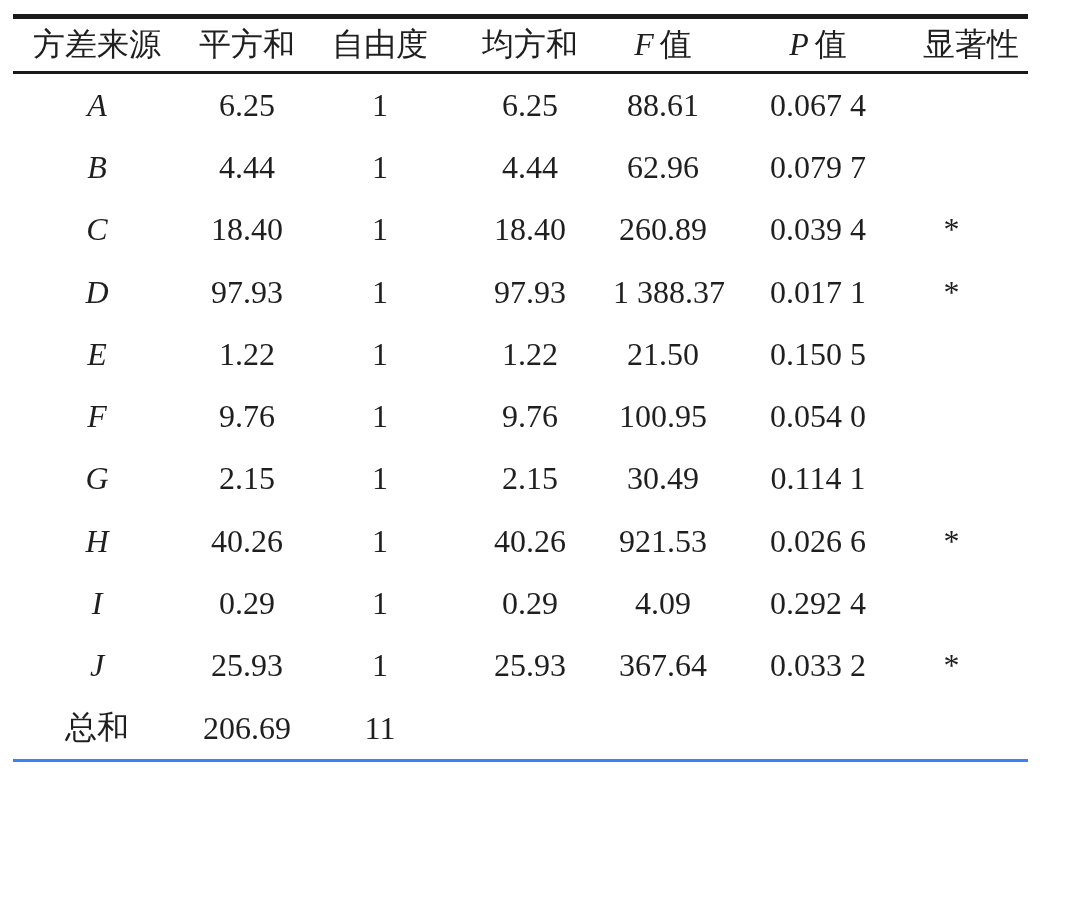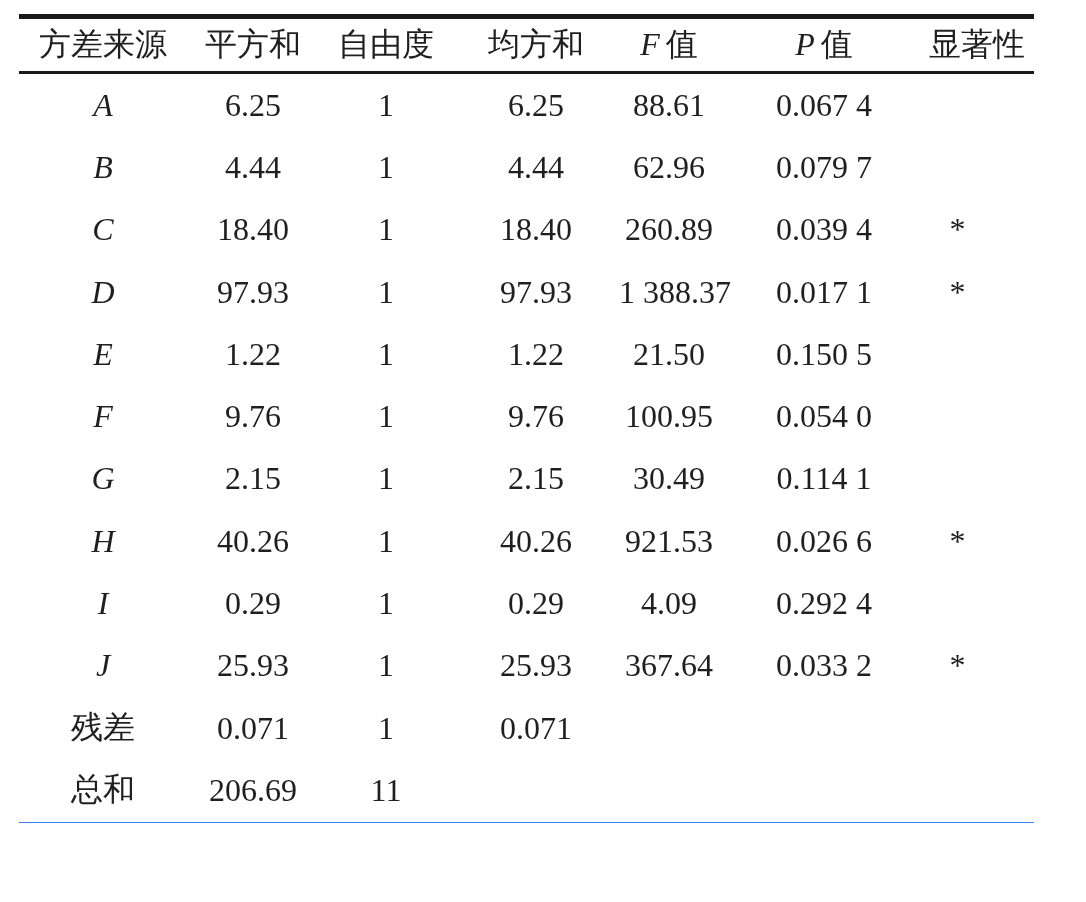--- a/index.html
+++ b/index.html
@@ -11,27 +11,27 @@
     position: relative;
     width: 1086px;
     height: 902px;
     background: #ffffff;
     overflow: hidden;
     font-family: "Liberation Serif", "DejaVu Serif", serif;
     color: #1f1f1f;
   }
   table.anova {
     position: absolute;
-    left: 19px;
+    left: 13px;
     top: 14px;
     width: 1015px;
     border-collapse: collapse;
     table-layout: fixed;
     border-top: 5px solid #1a1a1a;
-    border-bottom: 1px solid #3b82f6;
+    border-bottom: 3px solid #3b82f6;
   }
   table.anova th {
     height: 52px;
     border-bottom: 3px solid #1a1a1a;
     font-weight: normal;
     font-size: 32px;
     text-align: center;
     vertical-align: middle;
     white-space: nowrap;
     padding: 0;
@@ -175,29 +175,20 @@
     <tr>
       <td class="italic">J</td>
       <td>25.93</td>
       <td>1</td>
       <td>25.93</td>
       <td>367.64</td>
       <td>0.033 2</td>
       <td>*</td>
     </tr>
 
-    <tr>
-      <td>残差</td>
-      <td>0.071</td>
-      <td>1</td>
-      <td>0.071</td>
-      <td></td>
-      <td></td>
-      <td></td>
-    </tr>
 
     <tr>
       <td>总和</td>
       <td>206.69</td>
       <td>11</td>
       <td></td>
       <td></td>
       <td></td>
       <td></td>
     </tr>

